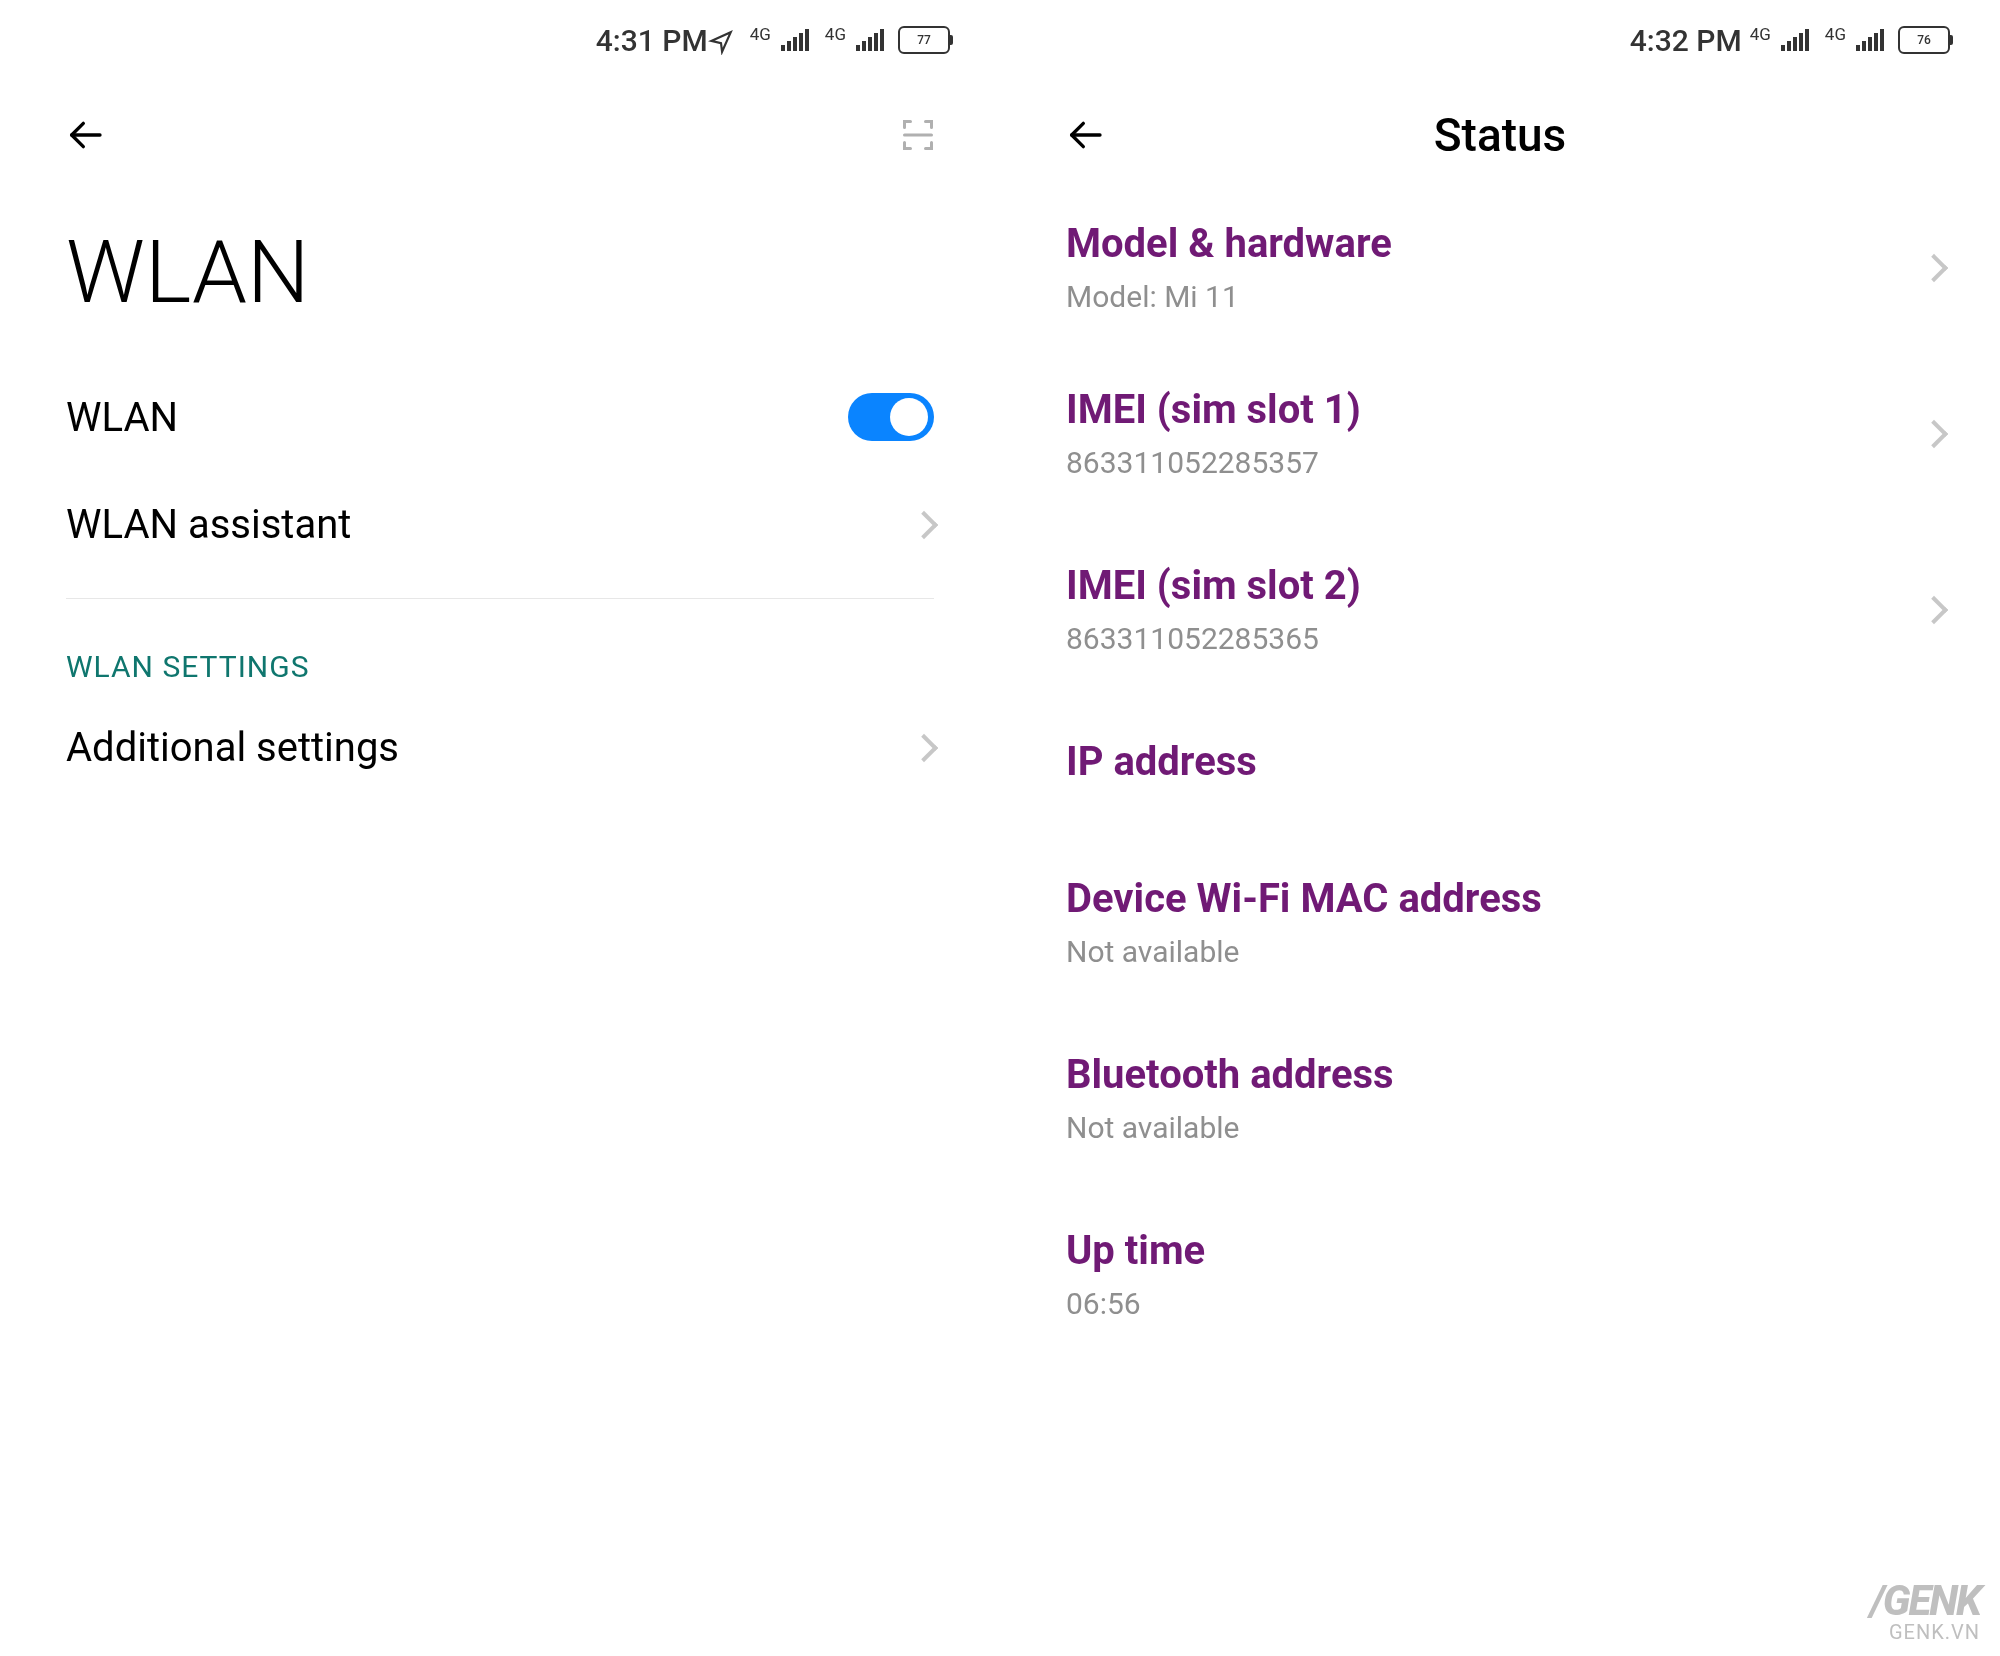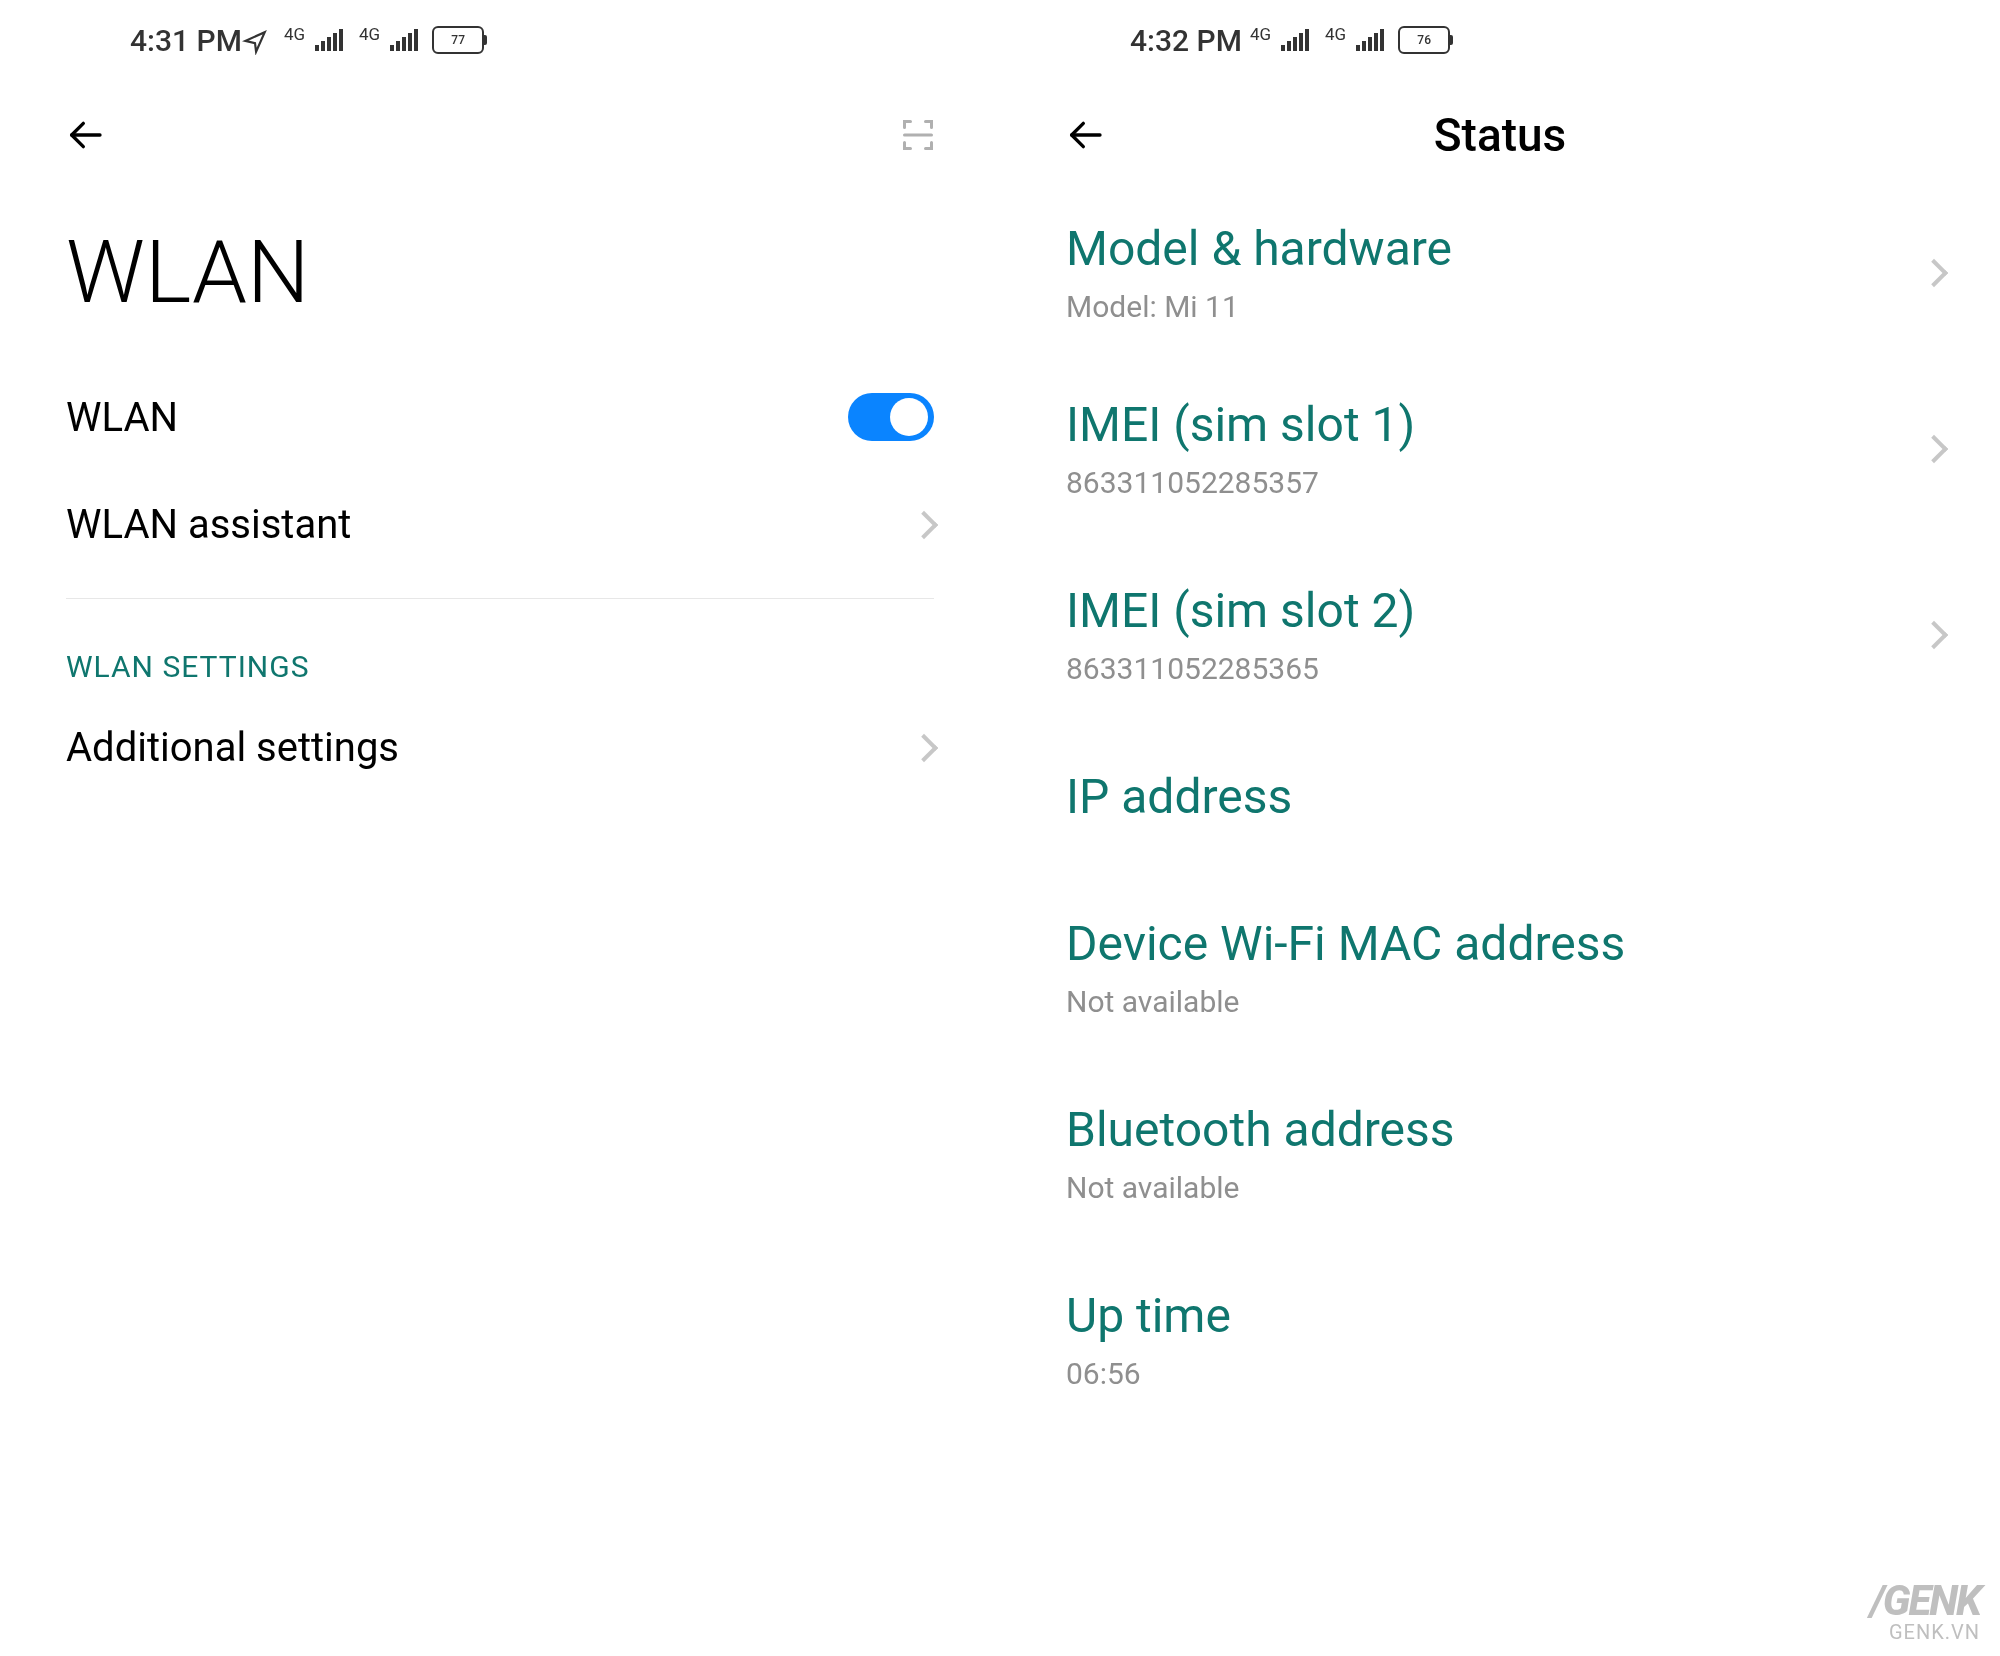--- a/index.html
+++ b/index.html
@@ -17,21 +17,21 @@
     height: 1656px;
     background: #fff;
     position: relative;
     padding: 0;
   }
   
   .status-bar {
     height: 80px;
     display: flex;
     align-items: center;
-    justify-content: flex-start;
+    justify-content: flex-end;
     padding: 0 50px 0 130px;
     font-size: 30px;
     font-weight: 500;
     color: #333;
   }
   .status-left { display:flex; align-items:center; gap:10px; }
   .status-right { display: flex; align-items: center; gap: 8px; }
   .loc-icon { width: 26px; height: 26px; display:inline-block; }
   .sig {
     display: inline-flex;
@@ -141,23 +141,23 @@
     font-size: 30px;
     letter-spacing: 1px;
   }
   
   .info-item {
     padding: 30px 66px;
     position:relative;
     cursor:pointer;
   }
   .info-item .title {
-    font-size: 48px;
-    font-weight: 400;
-    color:#0f766e;
+    font-size: 40px;
+    font-weight: 700;
+    color:#701a75;
     margin-bottom: 10px;
   }
   .info-item .sub {
     font-size: 30px;
     color:#8f8f8f;
     line-height: 1.3;
     white-space: pre-line;
   }
   .info-item .chev {
     position:absolute; right:56px; top:50%; transform:translateY(-50%) rotate(-45deg);

